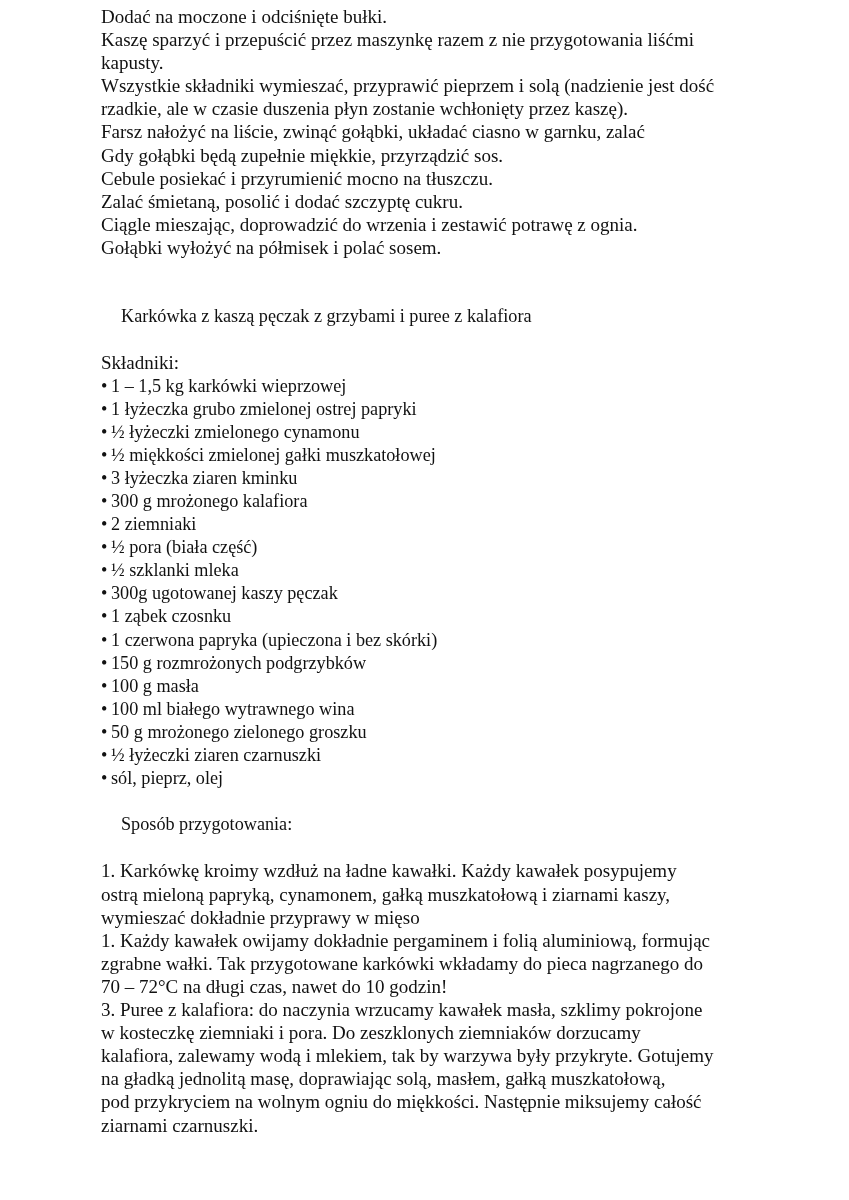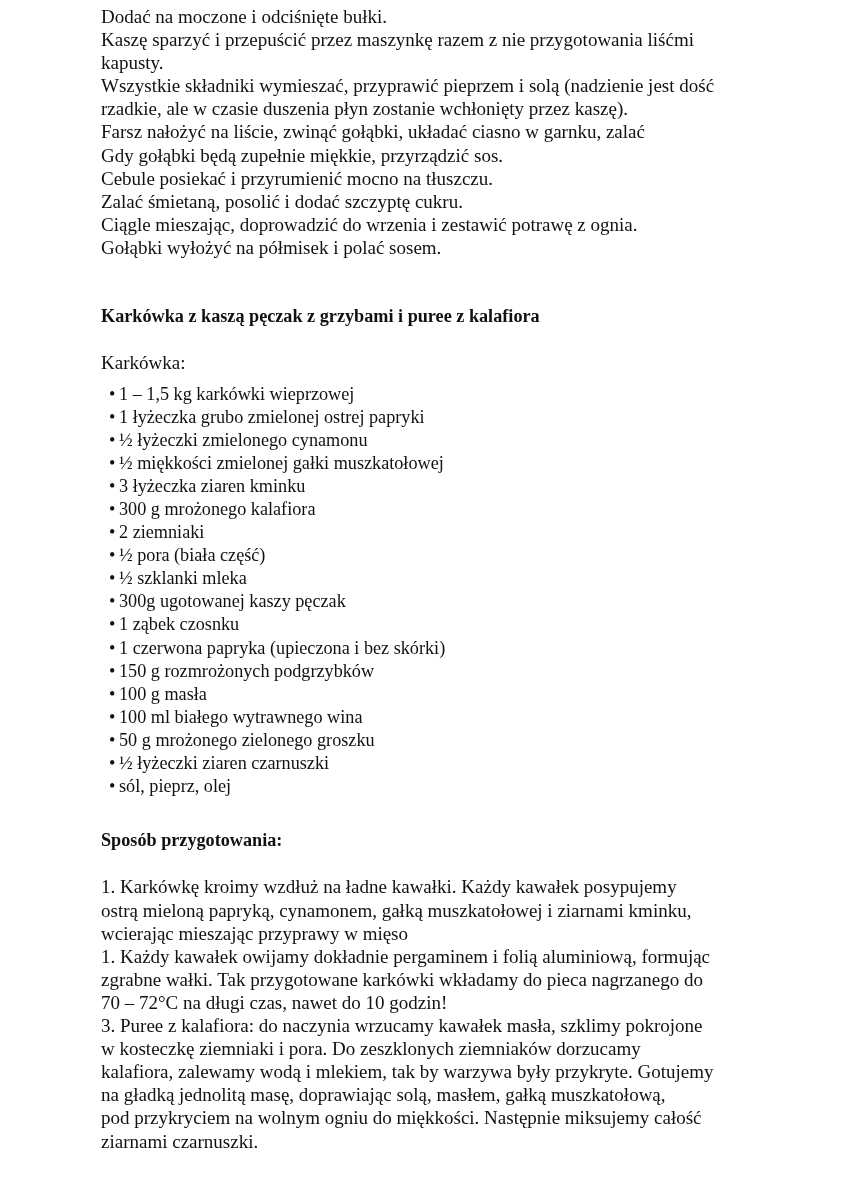--- a/index.html
+++ b/index.html
@@ -6,22 +6,22 @@
   body {
     width: 849px; height: 1200px; overflow: hidden; position: relative;
     font-family: "Liberation Serif", "DejaVu Serif", serif;
     color: #111111;
   }
   .page { position: absolute; left: 101px; top: 5px; width: 700px; }
   .line { font-size: 19px; line-height: 23.1px; white-space: nowrap; }
   .para .line { display: block; }
   .gap { height: 23.1px; }
   .gap2 { height: 46.2px; }
-  .heading { font-weight: bold; font-size: 18.2px; line-height: 23.1px; white-space: nowrap; }
-  ul.ingredients { list-style: none; margin: 8px; padding: 0; }
+  .heading { font-weight: normal; font-size: 18.2px; line-height: 23.1px; white-space: nowrap; margin-left: 20px; }
+  ul.ingredients { list-style: none; margin: 0; padding: 0; }
   ul.ingredients li { font-size: 18.2px; line-height: 23.1px; white-space: nowrap; }
   ul.ingredients li .bullet { display: inline-block; width: 10px; }
   .watermark {
     position: absolute; left: 290px; top: 1090px;
     font-family: "Liberation Sans", sans-serif; font-weight: bold;
     font-size: 60px; color: #1d4ed8; letter-spacing: 4px;
     z-index: -1; white-space: nowrap;
   }
 </style>
 </head>
@@ -44,21 +44,21 @@
     <span class="line">Ciągle mieszając, doprowadzić do wrzenia i zestawić potrawę z ognia.</span>
     <span class="line">Gołąbki wyłożyć na półmisek i polać sosem.</span>
   </div>
 
   <div class="gap2"></div>
 
   <div class="heading">Karkówka z kaszą pęczak z grzybami i puree z kalafiora</div>
 
   <div class="gap"></div>
 
-  <div class="line">Karkówka:</div>
+  <div class="line">Składniki:</div>
 
   <ul class="ingredients">
     <li><span class="bullet">•</span><span>1 – 1,5 kg karkówki wieprzowej</span></li>
     <li><span class="bullet">•</span><span>1 łyżeczka grubo zmielonej ostrej papryki</span></li>
     <li><span class="bullet">•</span><span>½ łyżeczki zmielonego cynamonu</span></li>
     <li><span class="bullet">•</span><span>½ miękkości zmielonej gałki muszkatołowej</span></li>
     <li><span class="bullet">•</span><span>3 łyżeczka ziaren kminku</span></li>
     <li><span class="bullet">•</span><span>300 g mrożonego kalafiora</span></li>
     <li><span class="bullet">•</span><span>2 ziemniaki</span></li>
     <li><span class="bullet">•</span><span>½ pora (biała część)</span></li>
@@ -75,22 +75,22 @@
   </ul>
 
   <div class="gap"></div>
 
   <div class="heading">Sposób przygotowania:</div>
 
   <div class="gap"></div>
 
   <div class="para">
     <span class="line">1. Karkówkę kroimy wzdłuż na ładne kawałki. Każdy kawałek posypujemy</span>
-    <span class="line">ostrą mieloną papryką, cynamonem, gałką muszkatołowej i ziarnami kminku,</span>
-    <span class="line">wcierając mieszając przyprawy w mięso</span>
+    <span class="line">ostrą mieloną papryką, cynamonem, gałką muszkatołową i ziarnami kaszy,</span>
+    <span class="line">wymieszać dokładnie przyprawy w mięso</span>
     <span class="line">1. Każdy kawałek owijamy dokładnie pergaminem i folią aluminiową, formując</span>
     <span class="line">zgrabne wałki. Tak przygotowane karkówki wkładamy do pieca nagrzanego do</span>
     <span class="line">70 – 72°C na długi czas, nawet do 10 godzin!</span>
     <span class="line">3. Puree z kalafiora: do naczynia wrzucamy kawałek masła, szklimy pokrojone</span>
     <span class="line">w kosteczkę ziemniaki i pora. Do zeszklonych ziemniaków dorzucamy</span>
     <span class="line">kalafiora, zalewamy wodą i mlekiem, tak by warzywa były przykryte. Gotujemy</span>
     <span class="line">na gładką jednolitą masę, doprawiając solą, masłem, gałką muszkatołową,</span>
     <span class="line">pod przykryciem na wolnym ogniu do miękkości. Następnie miksujemy całość</span>
     <span class="line">ziarnami czarnuszki.</span>
   </div>

